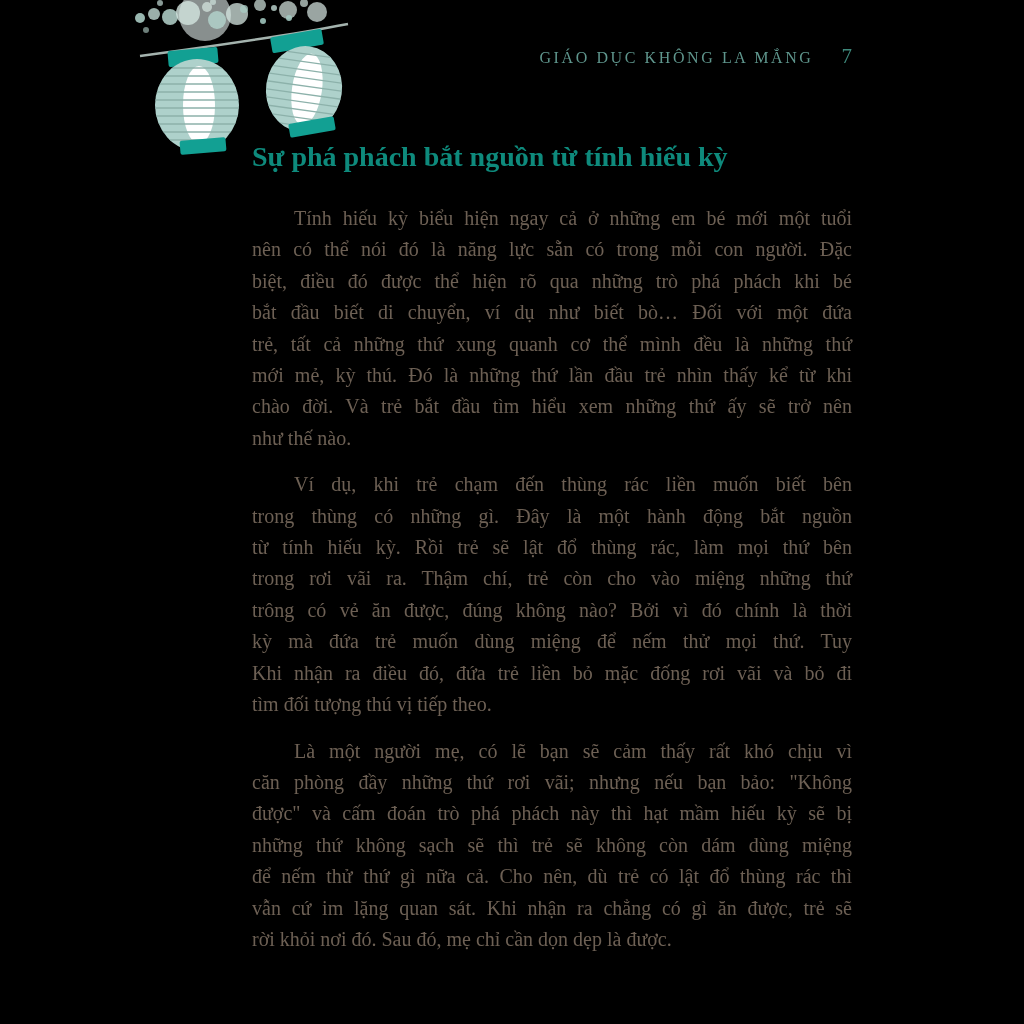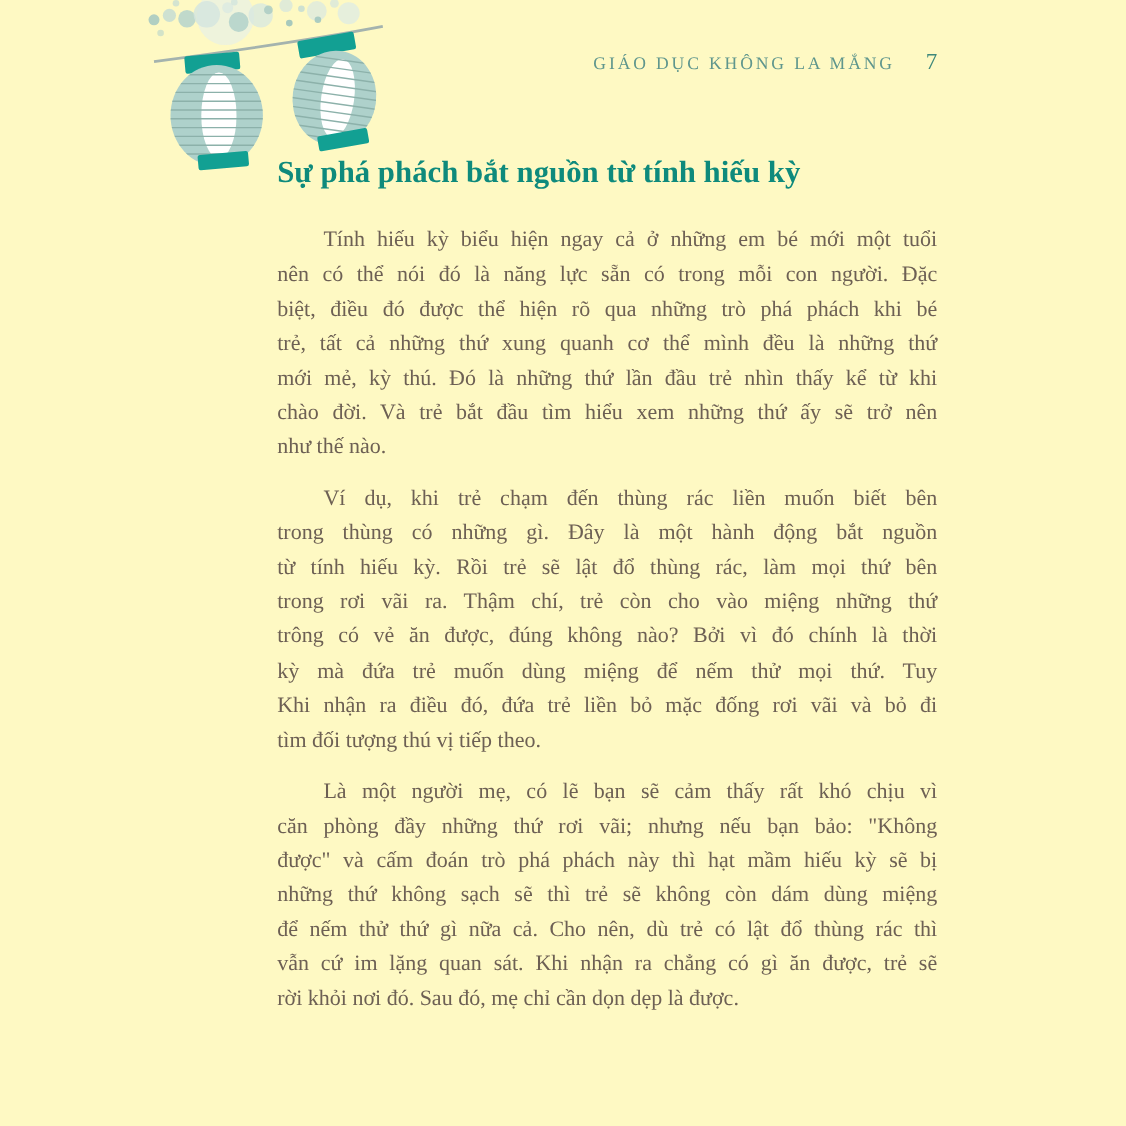--- a/index.html
+++ b/index.html
@@ -1,20 +1,20 @@
 <!DOCTYPE html>
 <html><head>
 <meta charset="utf-8">
 <style>
   html, body { margin: 0; padding: 0; background: #ffffff; }
   .page {
     position: relative;
     width: 1024px;
     height: 1024px;
-    background: #fef9c3;
+    background: #000000;
     overflow: hidden;
     font-family: "Liberation Serif", serif;
   }
   .illustration {
     position: absolute;
     left: 0;
     top: 0;
   }
   .running-header {
     position: absolute;
@@ -146,20 +146,21 @@
     <span class="page-number">7</span>
   </header>
 
   <main class="content">
     <h1 class="section-heading">Sự phá phách bắt nguồn từ tính hiếu kỳ</h1>
 
     <p class="para">
       <span class="line first">Tính hiếu kỳ biểu hiện ngay cả ở những em bé mới một tuổi</span>
       <span class="line">nên có thể nói đó là năng lực sẵn có trong mỗi con người. Đặc</span>
       <span class="line">biệt, điều đó được thể hiện rõ qua những trò phá phách khi bé</span>
+      <span class="line">bắt đầu biết di chuyển, ví dụ như biết bò… Đối với một đứa</span>
       <span class="line">trẻ, tất cả những thứ xung quanh cơ thể mình đều là những thứ</span>
       <span class="line">mới mẻ, kỳ thú. Đó là những thứ lần đầu trẻ nhìn thấy kể từ khi</span>
       <span class="line">chào đời. Và trẻ bắt đầu tìm hiểu xem những thứ ấy sẽ trở nên</span>
       <span class="line last">như thế nào.</span>
     </p>
 
     <p class="para">
       <span class="line first">Ví dụ, khi trẻ chạm đến thùng rác liền muốn biết bên</span>
       <span class="line">trong thùng có những gì. Đây là một hành động bắt nguồn</span>
       <span class="line">từ tính hiếu kỳ. Rồi trẻ sẽ lật đổ thùng rác, làm mọi thứ bên</span>

